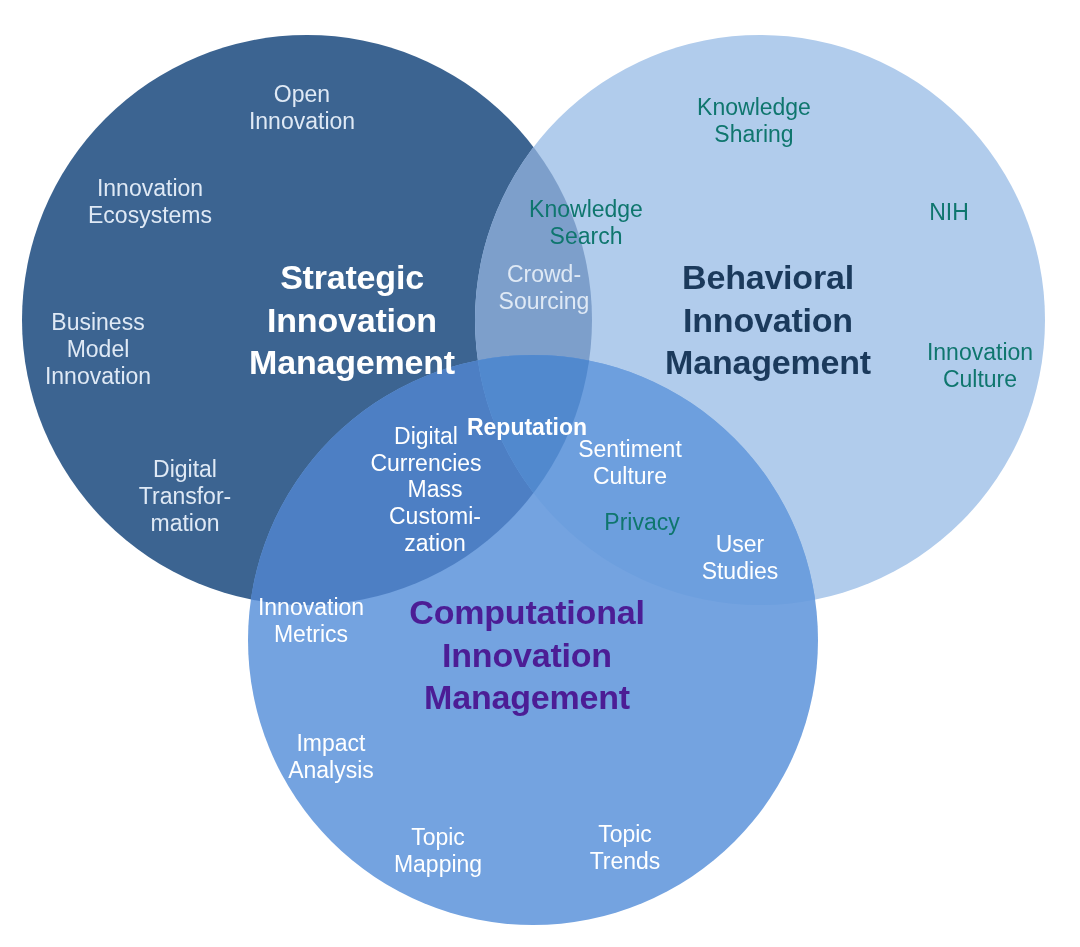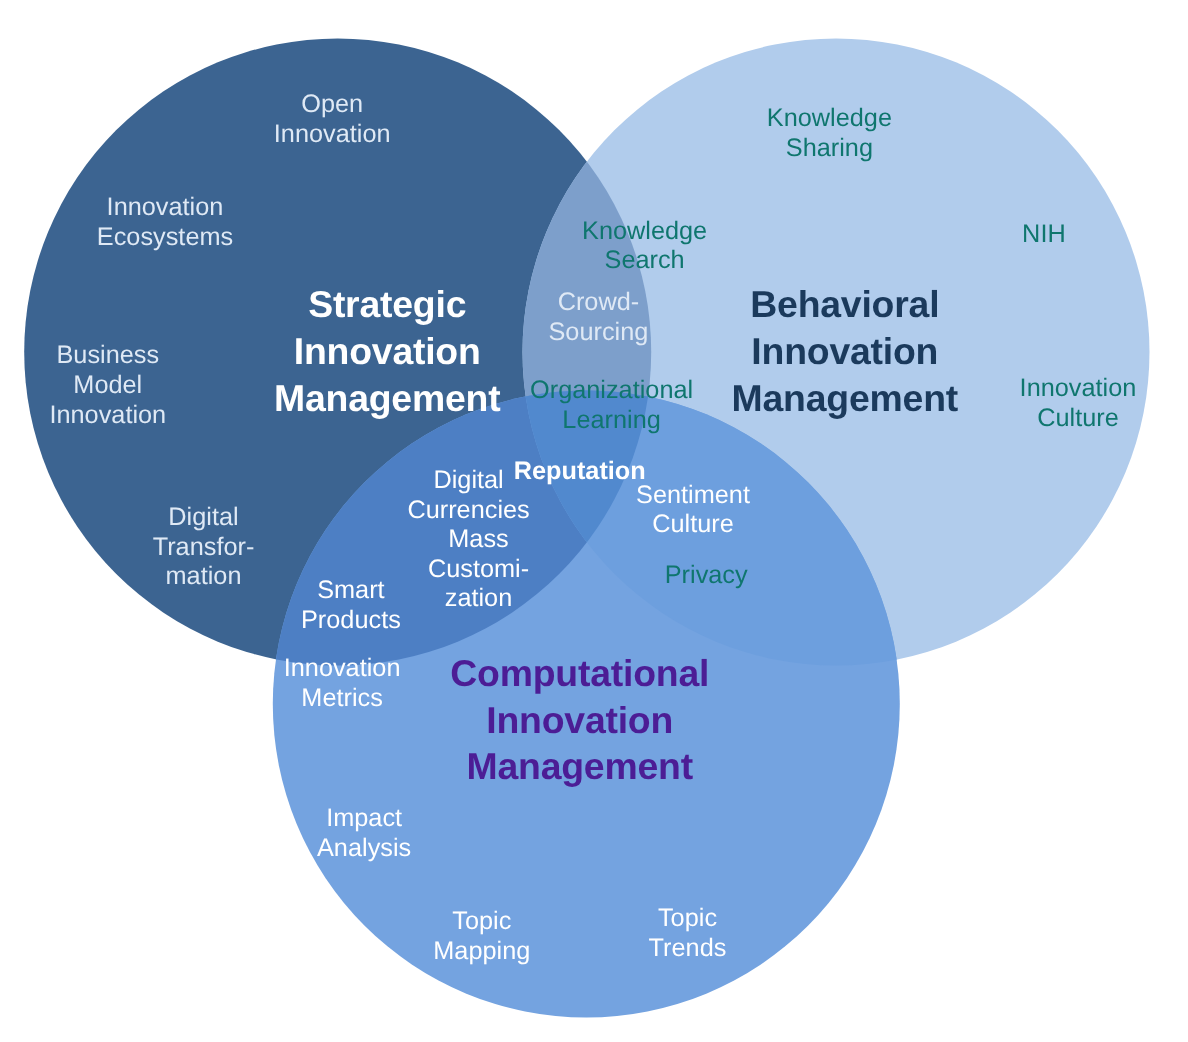--- a/index.html
+++ b/index.html
@@ -134,27 +134,25 @@
       <div class="lbl term term-white" style="left: 331px; top: 757px;">Impact
 Analysis</div>
       <div class="lbl term term-white" style="left: 438px; top: 851px;">Topic
 Mapping</div>
       <div class="lbl term term-white" style="left: 625px; top: 848px;">Topic
 Trends</div>
       <div class="lbl term term-dark" style="left: 586px; top: 223px;">Knowledge
 Search</div>
       <div class="lbl term term-light" style="left: 544px; top: 288px;">Crowd-
 Sourcing</div>
-      <div class="lbl term term-dark" style="left: 556px; top: 368px;">Organizational
-Learning</div>
       <div class="lbl term term-white" style="left: 426px; top: 450px;">Digital
 Currencies</div>
       <div class="lbl term term-white" style="left: 435px; top: 517px;">Mass
 Customi-
 zation</div>
-      <div class="lbl term term-white" style="left: 319px; top: 550px;">Smart
-Products</div>
       <div class="lbl term term-white" style="left: 630px; top: 463px;">Sentiment
 Culture</div>
       <div class="lbl term term-dark" style="left: 642px; top: 523px;">Privacy</div>
+      <div class="lbl term term-white" style="left: 740px; top: 558px;">User
+Studies</div>
       <div class="lbl term term-white" style="left: 527px; top: 428px; font-weight: bold;">Reputation</div>
     </div>
 </div>
 
 </body></html>

